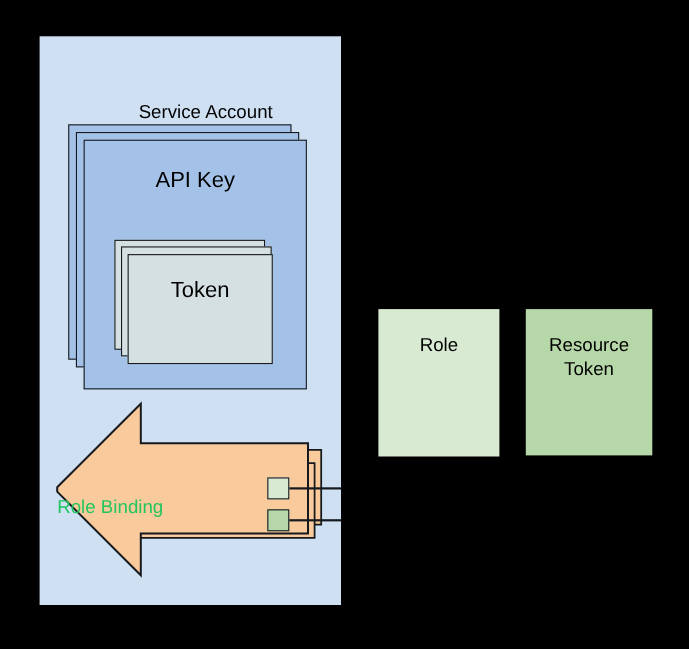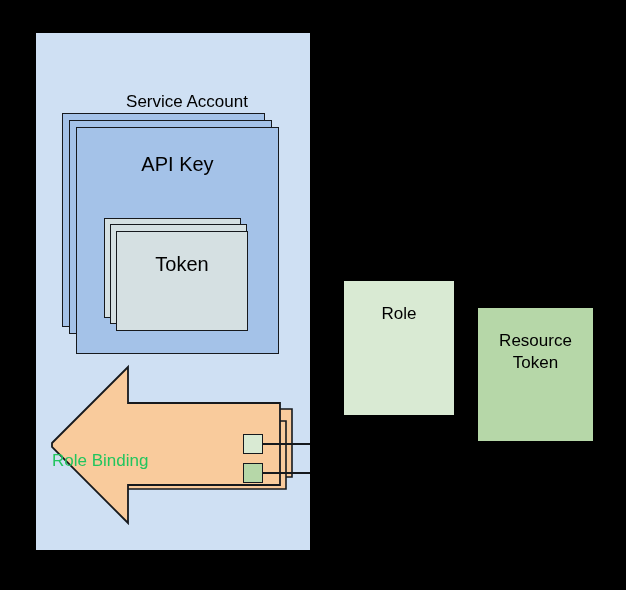--- a/index.html
+++ b/index.html
@@ -120,21 +120,20 @@
   }
   .role-box {
     left: 344px; top: 281px;
     width: 110px; height: 134px;
     background: #d9ead3;
   }
   .rg-box {
     left: 478px; top: 281px;
     width: 115px; height: 133px;
     background: #b6d7a8;
-    margin-top: 27px;
   }
   .plain-label {
     position: absolute;
     left: 0;
     width: 100%;
     text-align: center;
     top: 22px;
     font-size: 17px;
     color: #000000;
     line-height: 22px;

